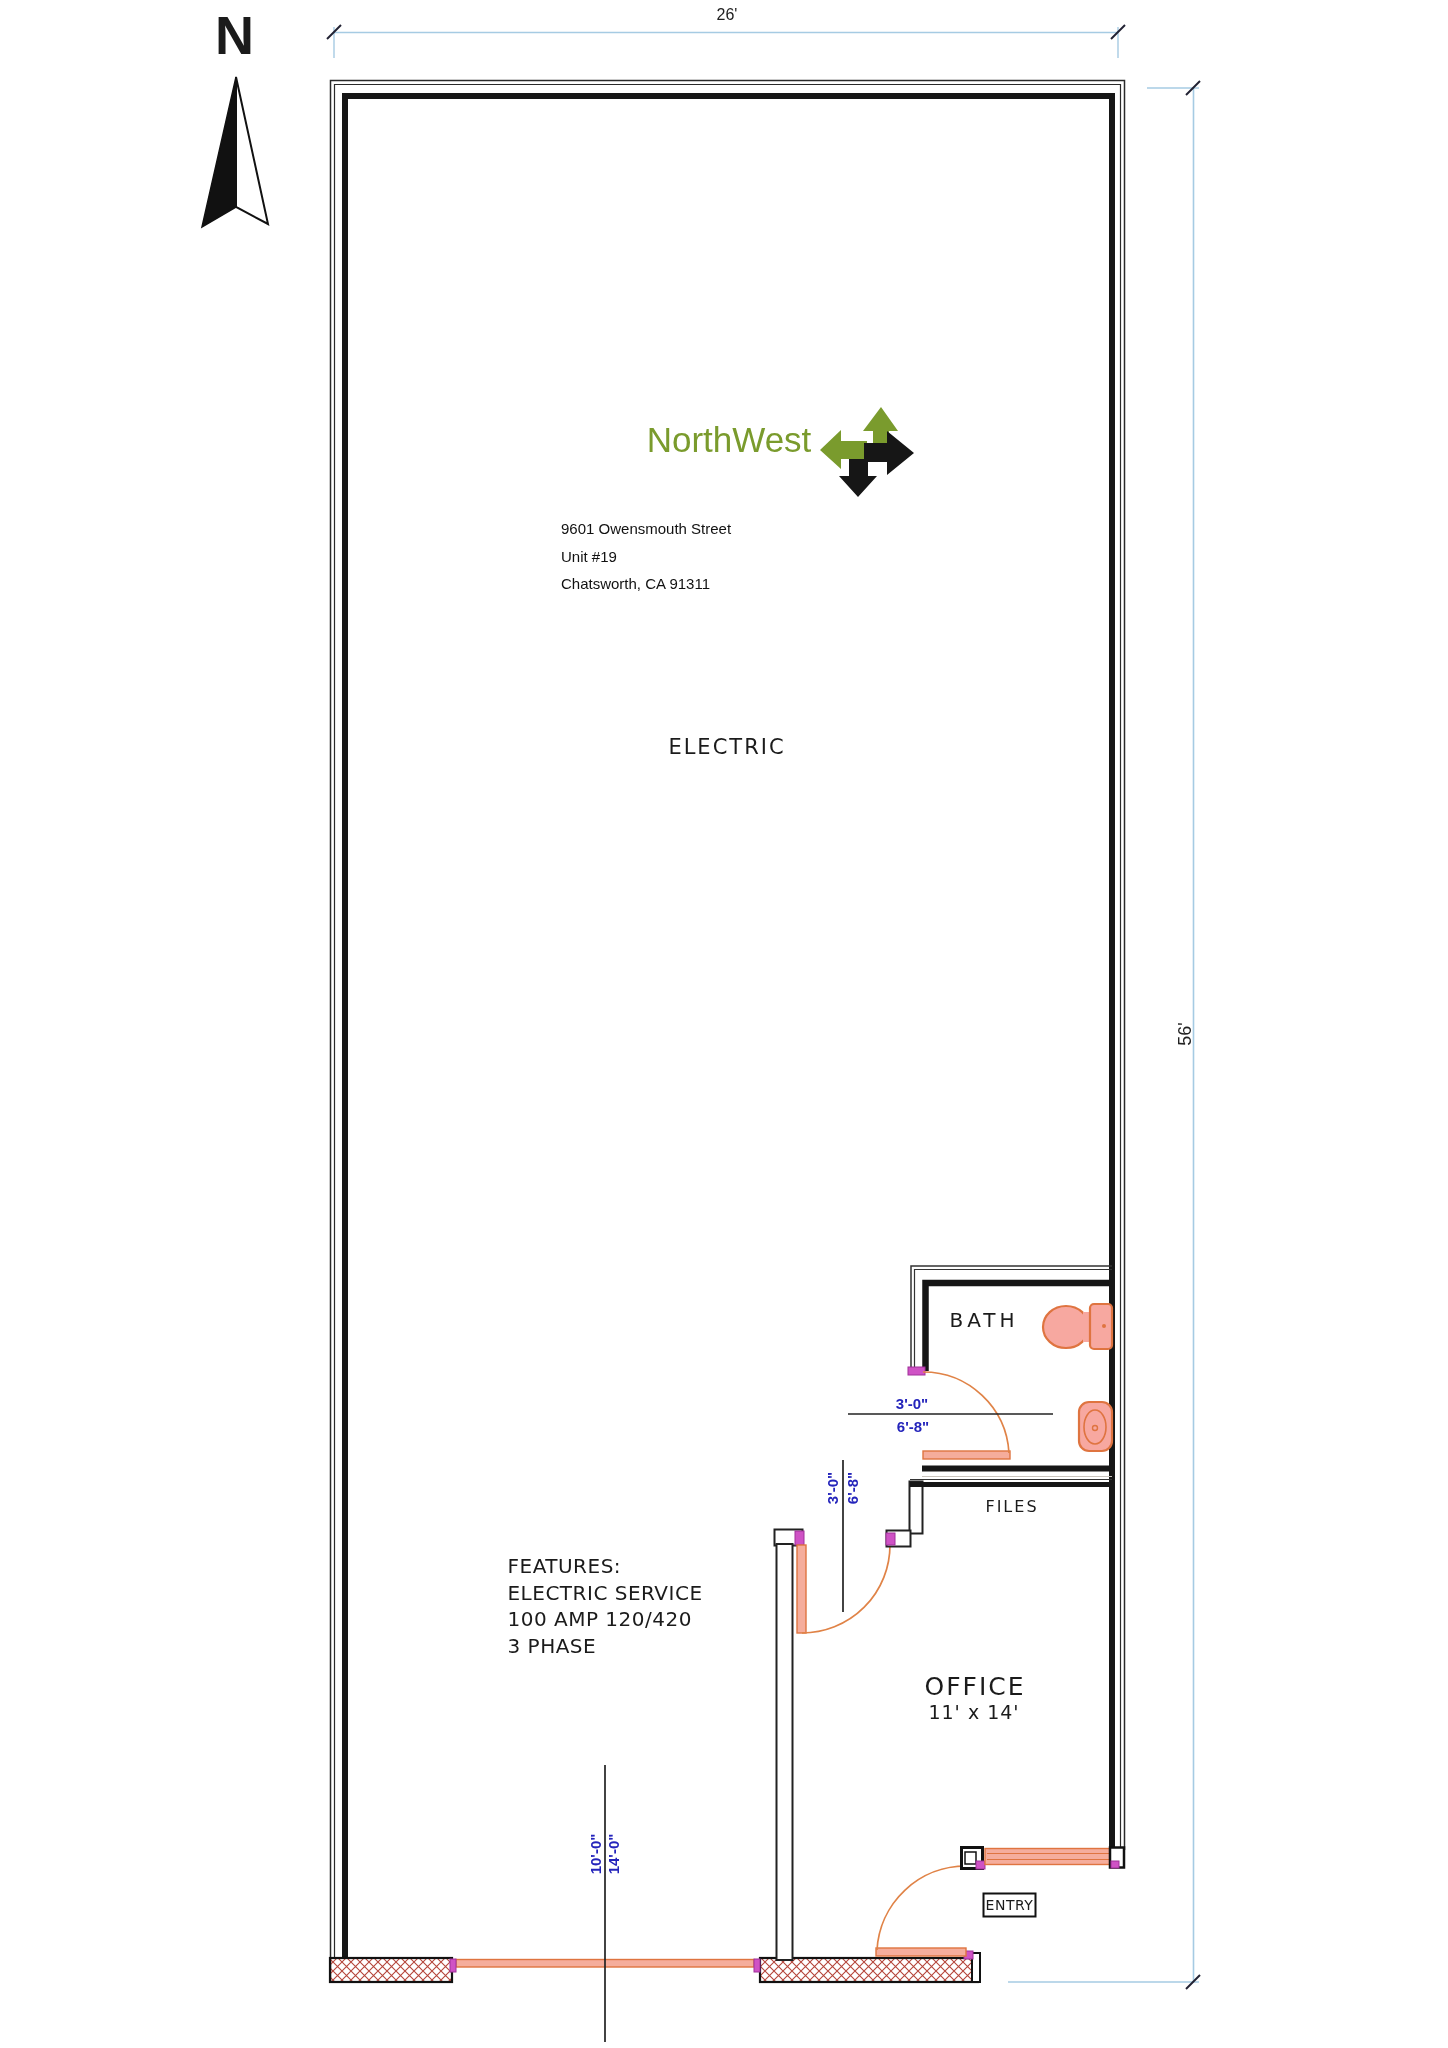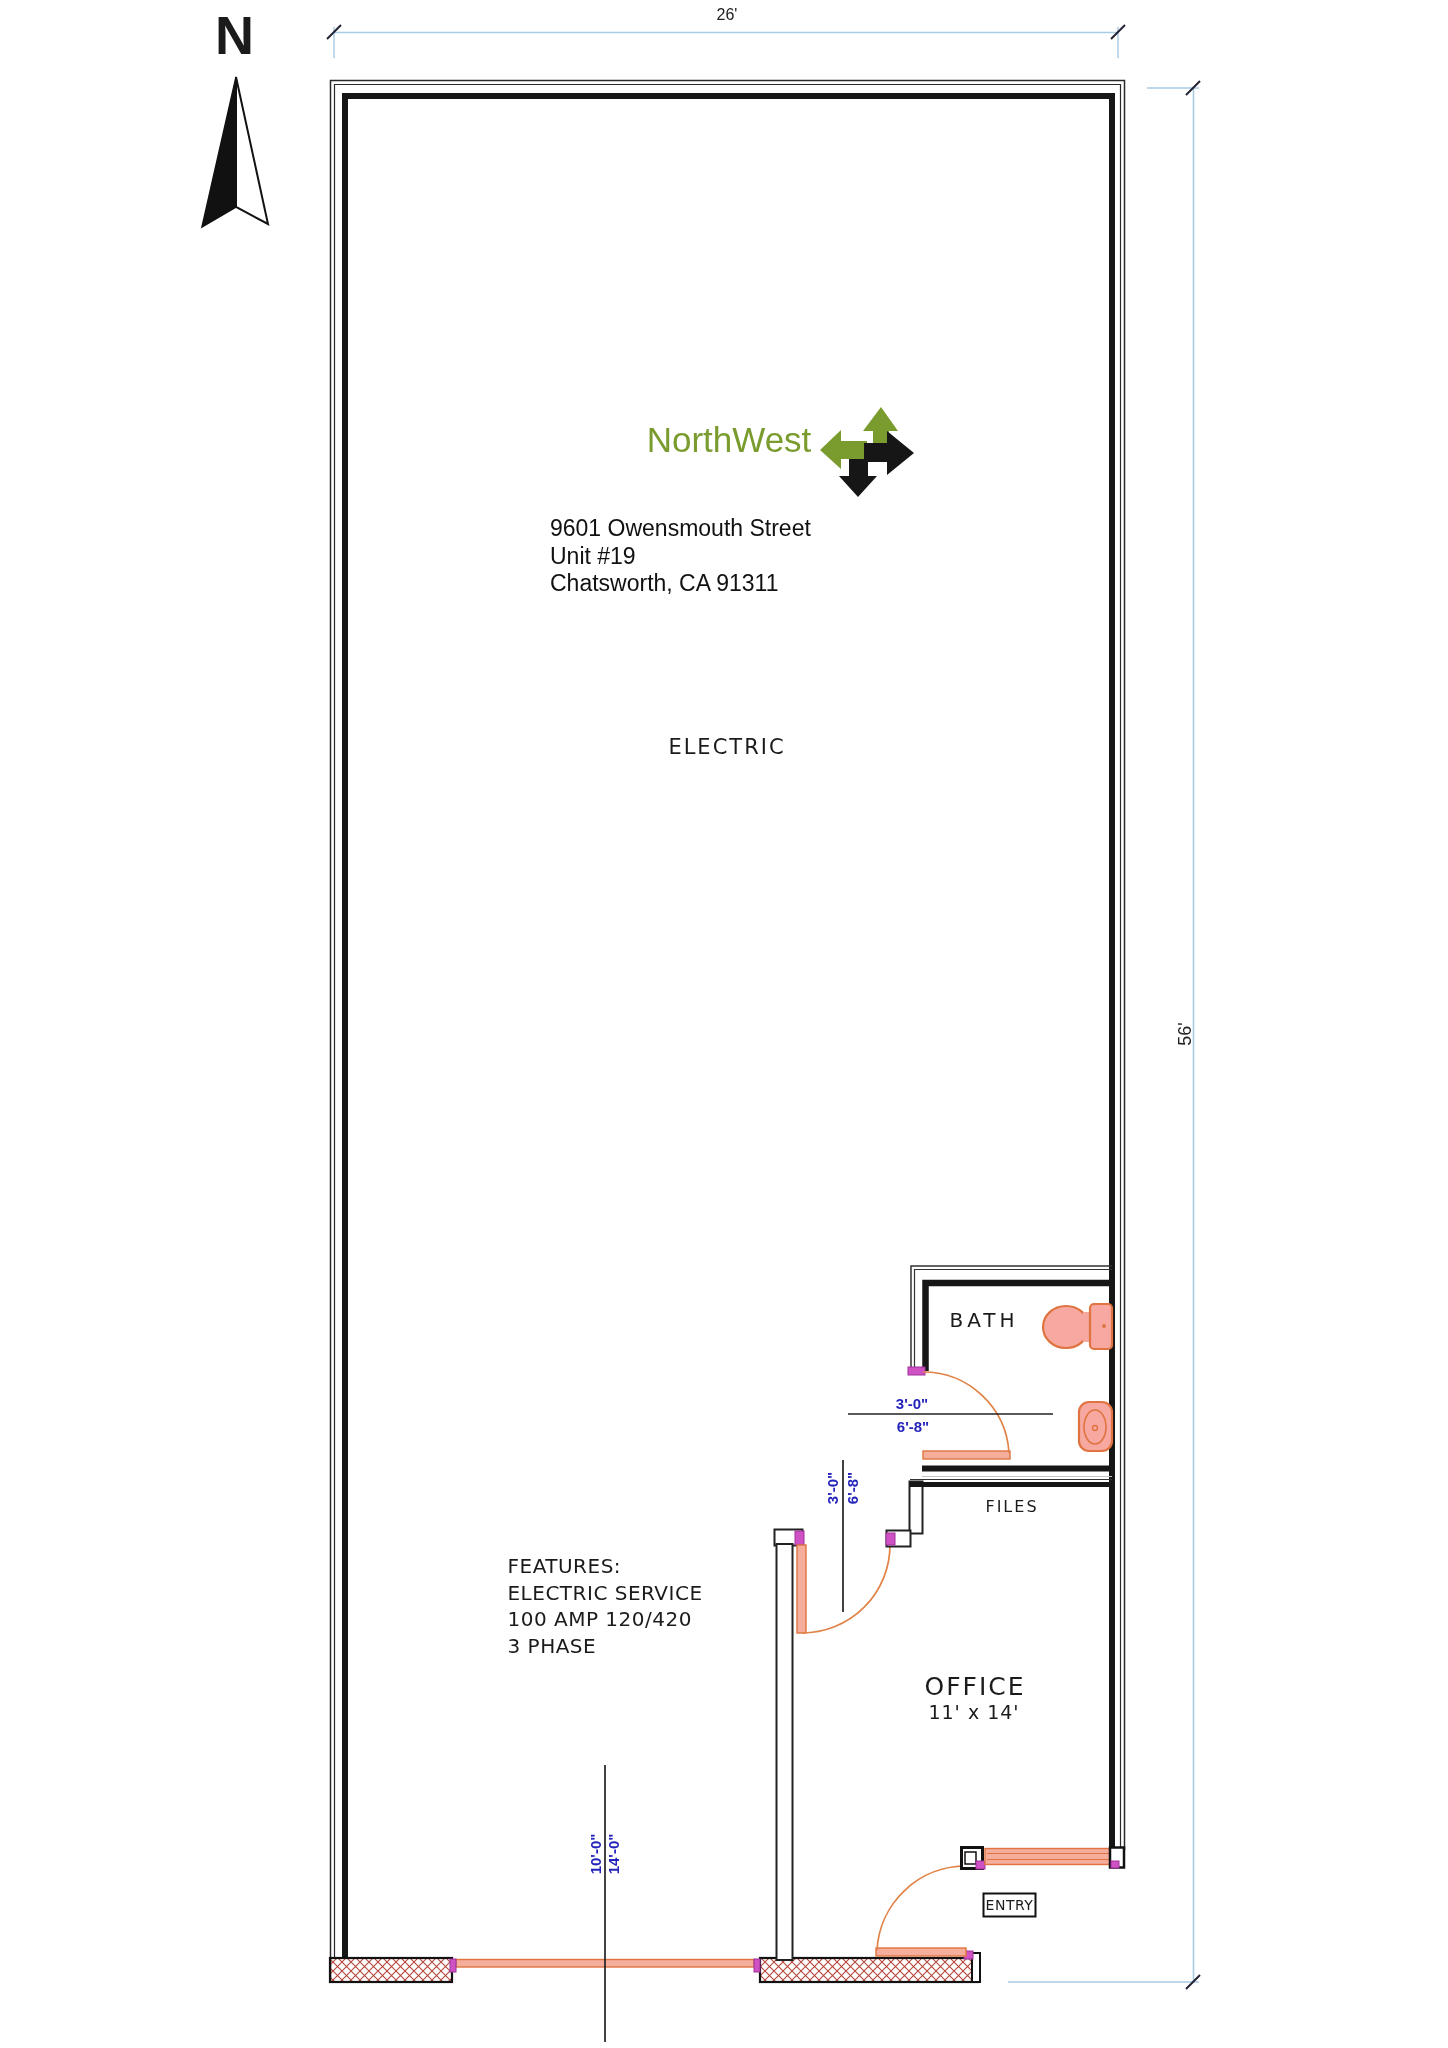--- a/index.html
+++ b/index.html
@@ -10,21 +10,21 @@
   html,body{margin:0;padding:0;background:#fff;}
   #stage{position:relative;width:1448px;height:2048px;background:#ffffff;overflow:hidden;
          font-family:"Liberation Sans",sans-serif;}
   #plan-svg{position:absolute;left:0;top:0;}
   .lbl{position:absolute;white-space:nowrap;color:#1b1b1b;}
   .ctext{transform:translateX(-50%);}
   .vtext{transform:translate(-50%,-50%) rotate(-90deg);}
   .cad{font-family:"DejaVu Sans",sans-serif;}
   .dimblue{color:var(--dim-text-blue);font-family:"Liberation Sans",sans-serif;font-weight:bold;}
   .dimblk{color:#222;font-family:"Liberation Sans",sans-serif;}
-  .addr div{font-size:23px;line-height:27.5px;color:#111;}
+  .addr div{font-size:15px;line-height:27.5px;color:#111;margin-left:11px;}
   .features div{font-size:20px;line-height:26.5px;text-align:left;letter-spacing:0.5px;}
 </style>
 </head>
 <body>
 
 <div id="stage">
 
   <svg id="plan-svg" width="1448" height="2048" viewBox="0 0 1448 2048">
     <defs>
       <pattern id="hatch" width="9" height="9" patternUnits="userSpaceOnUse">

